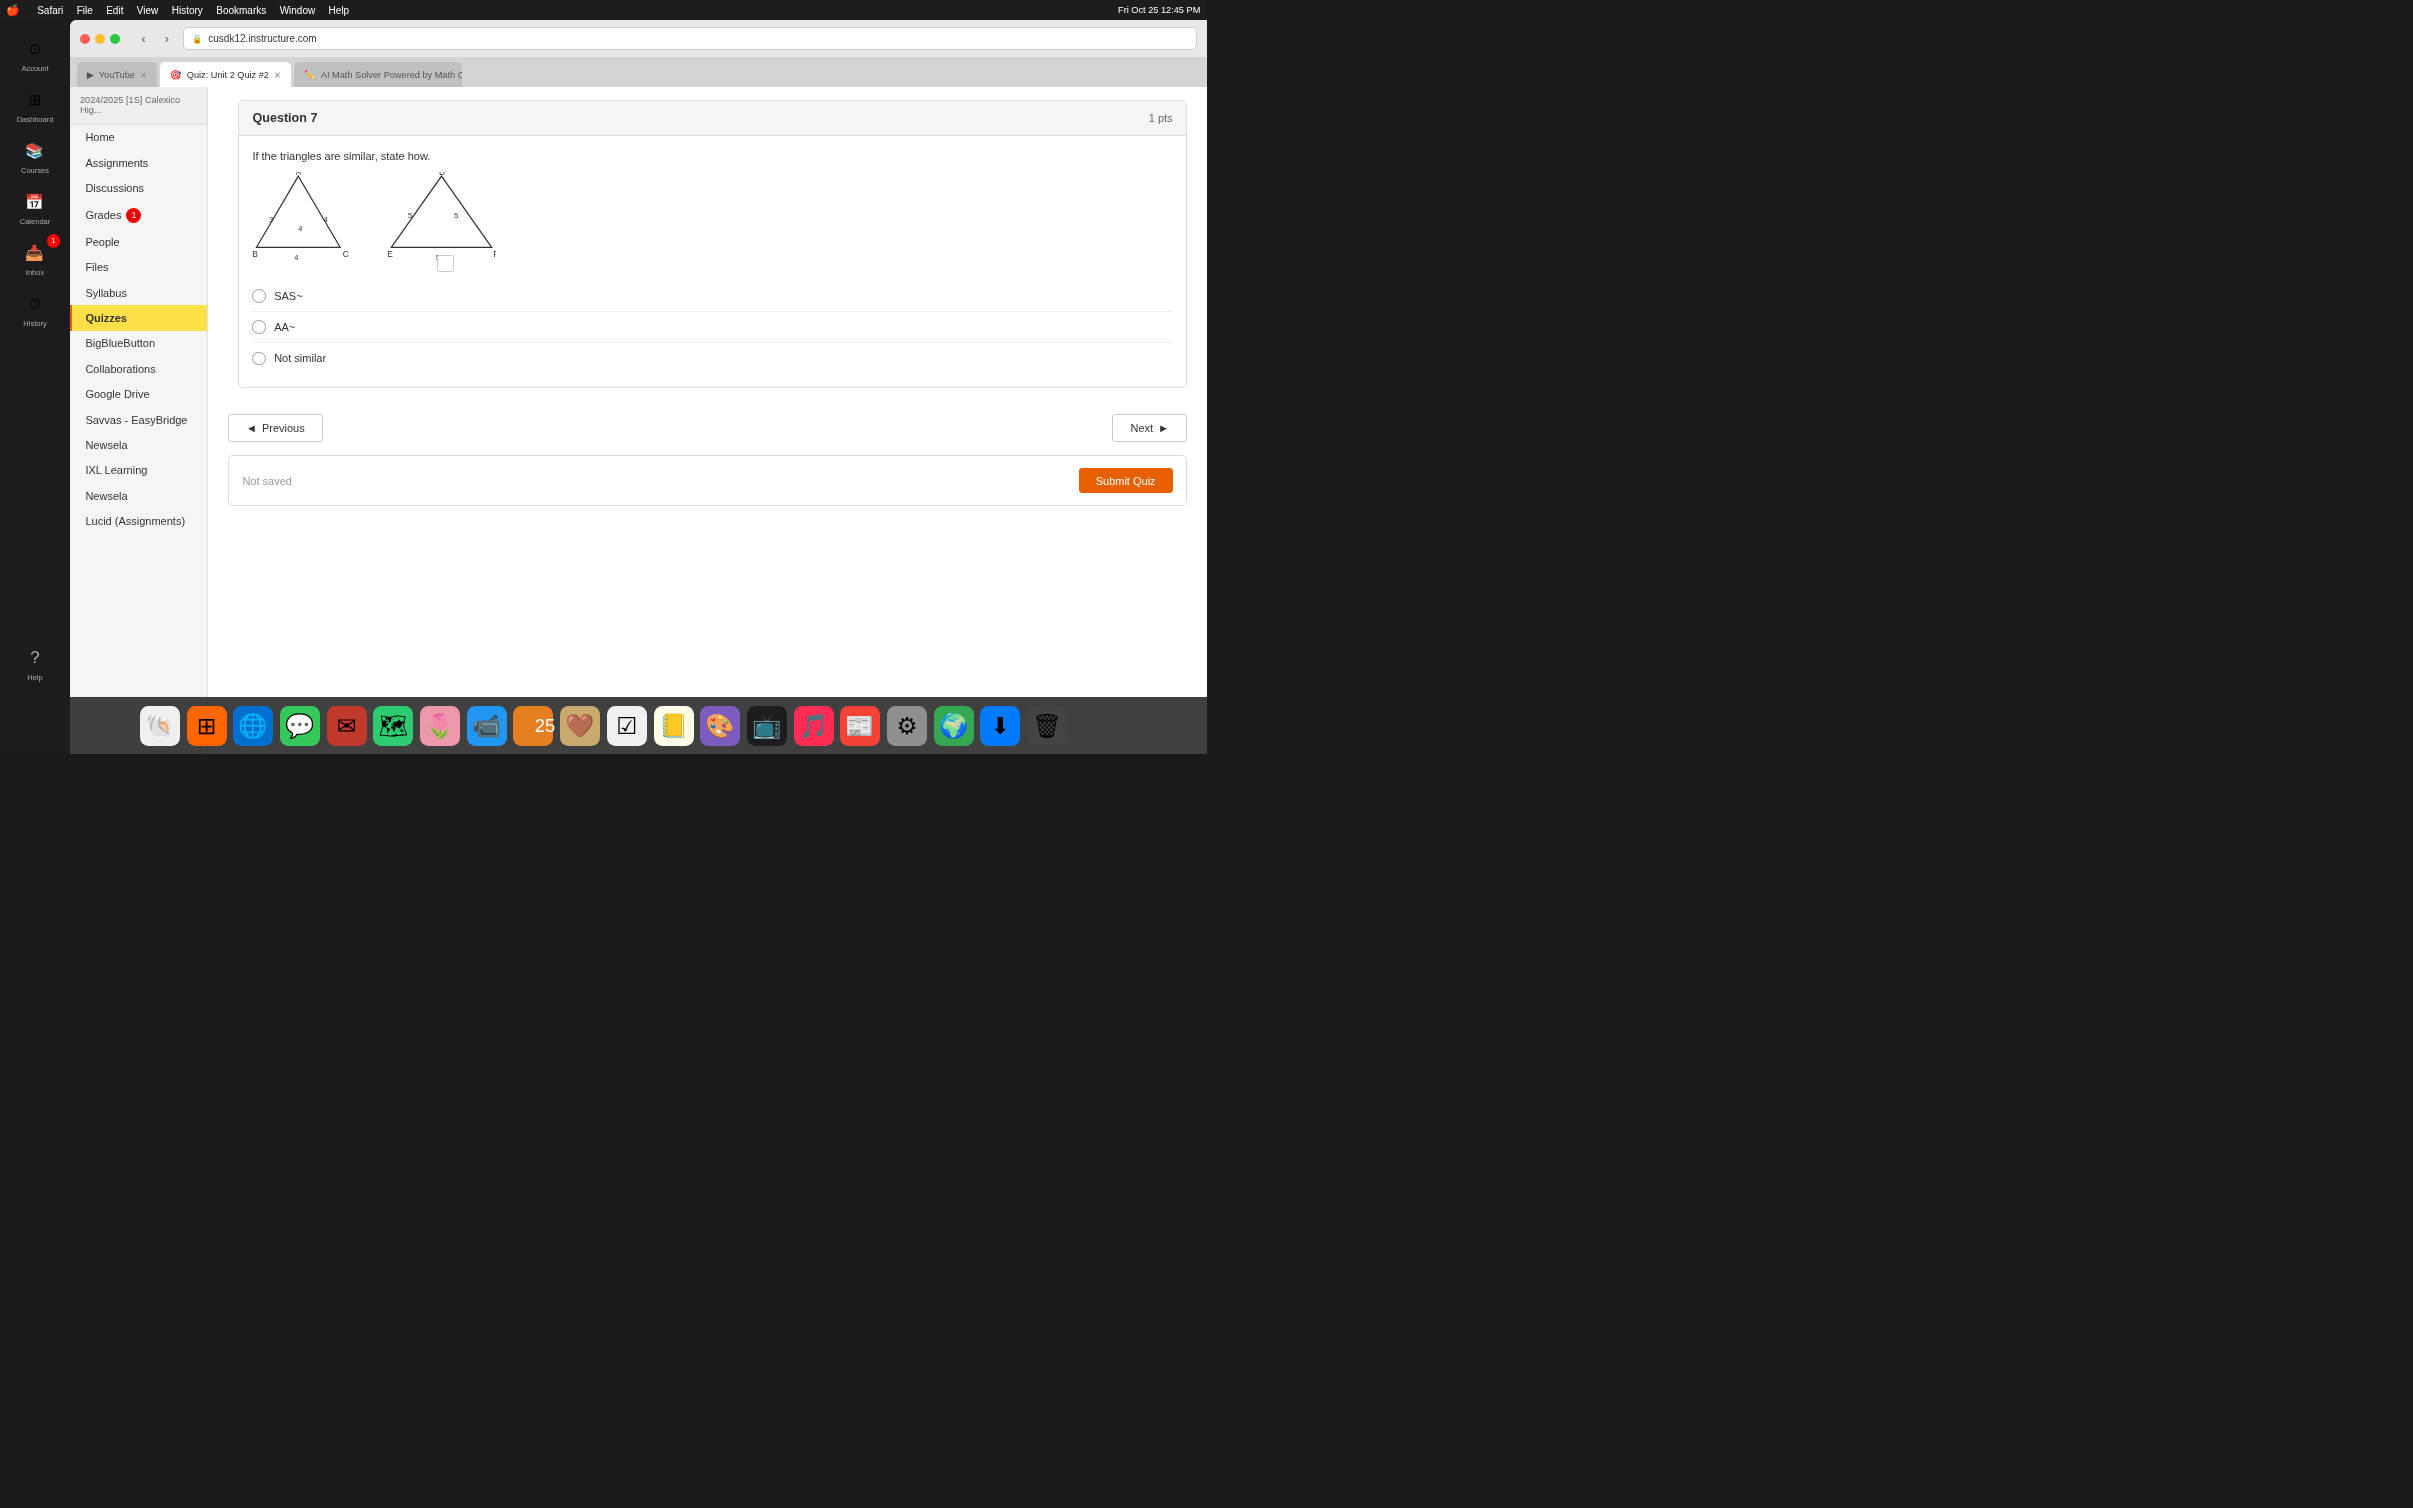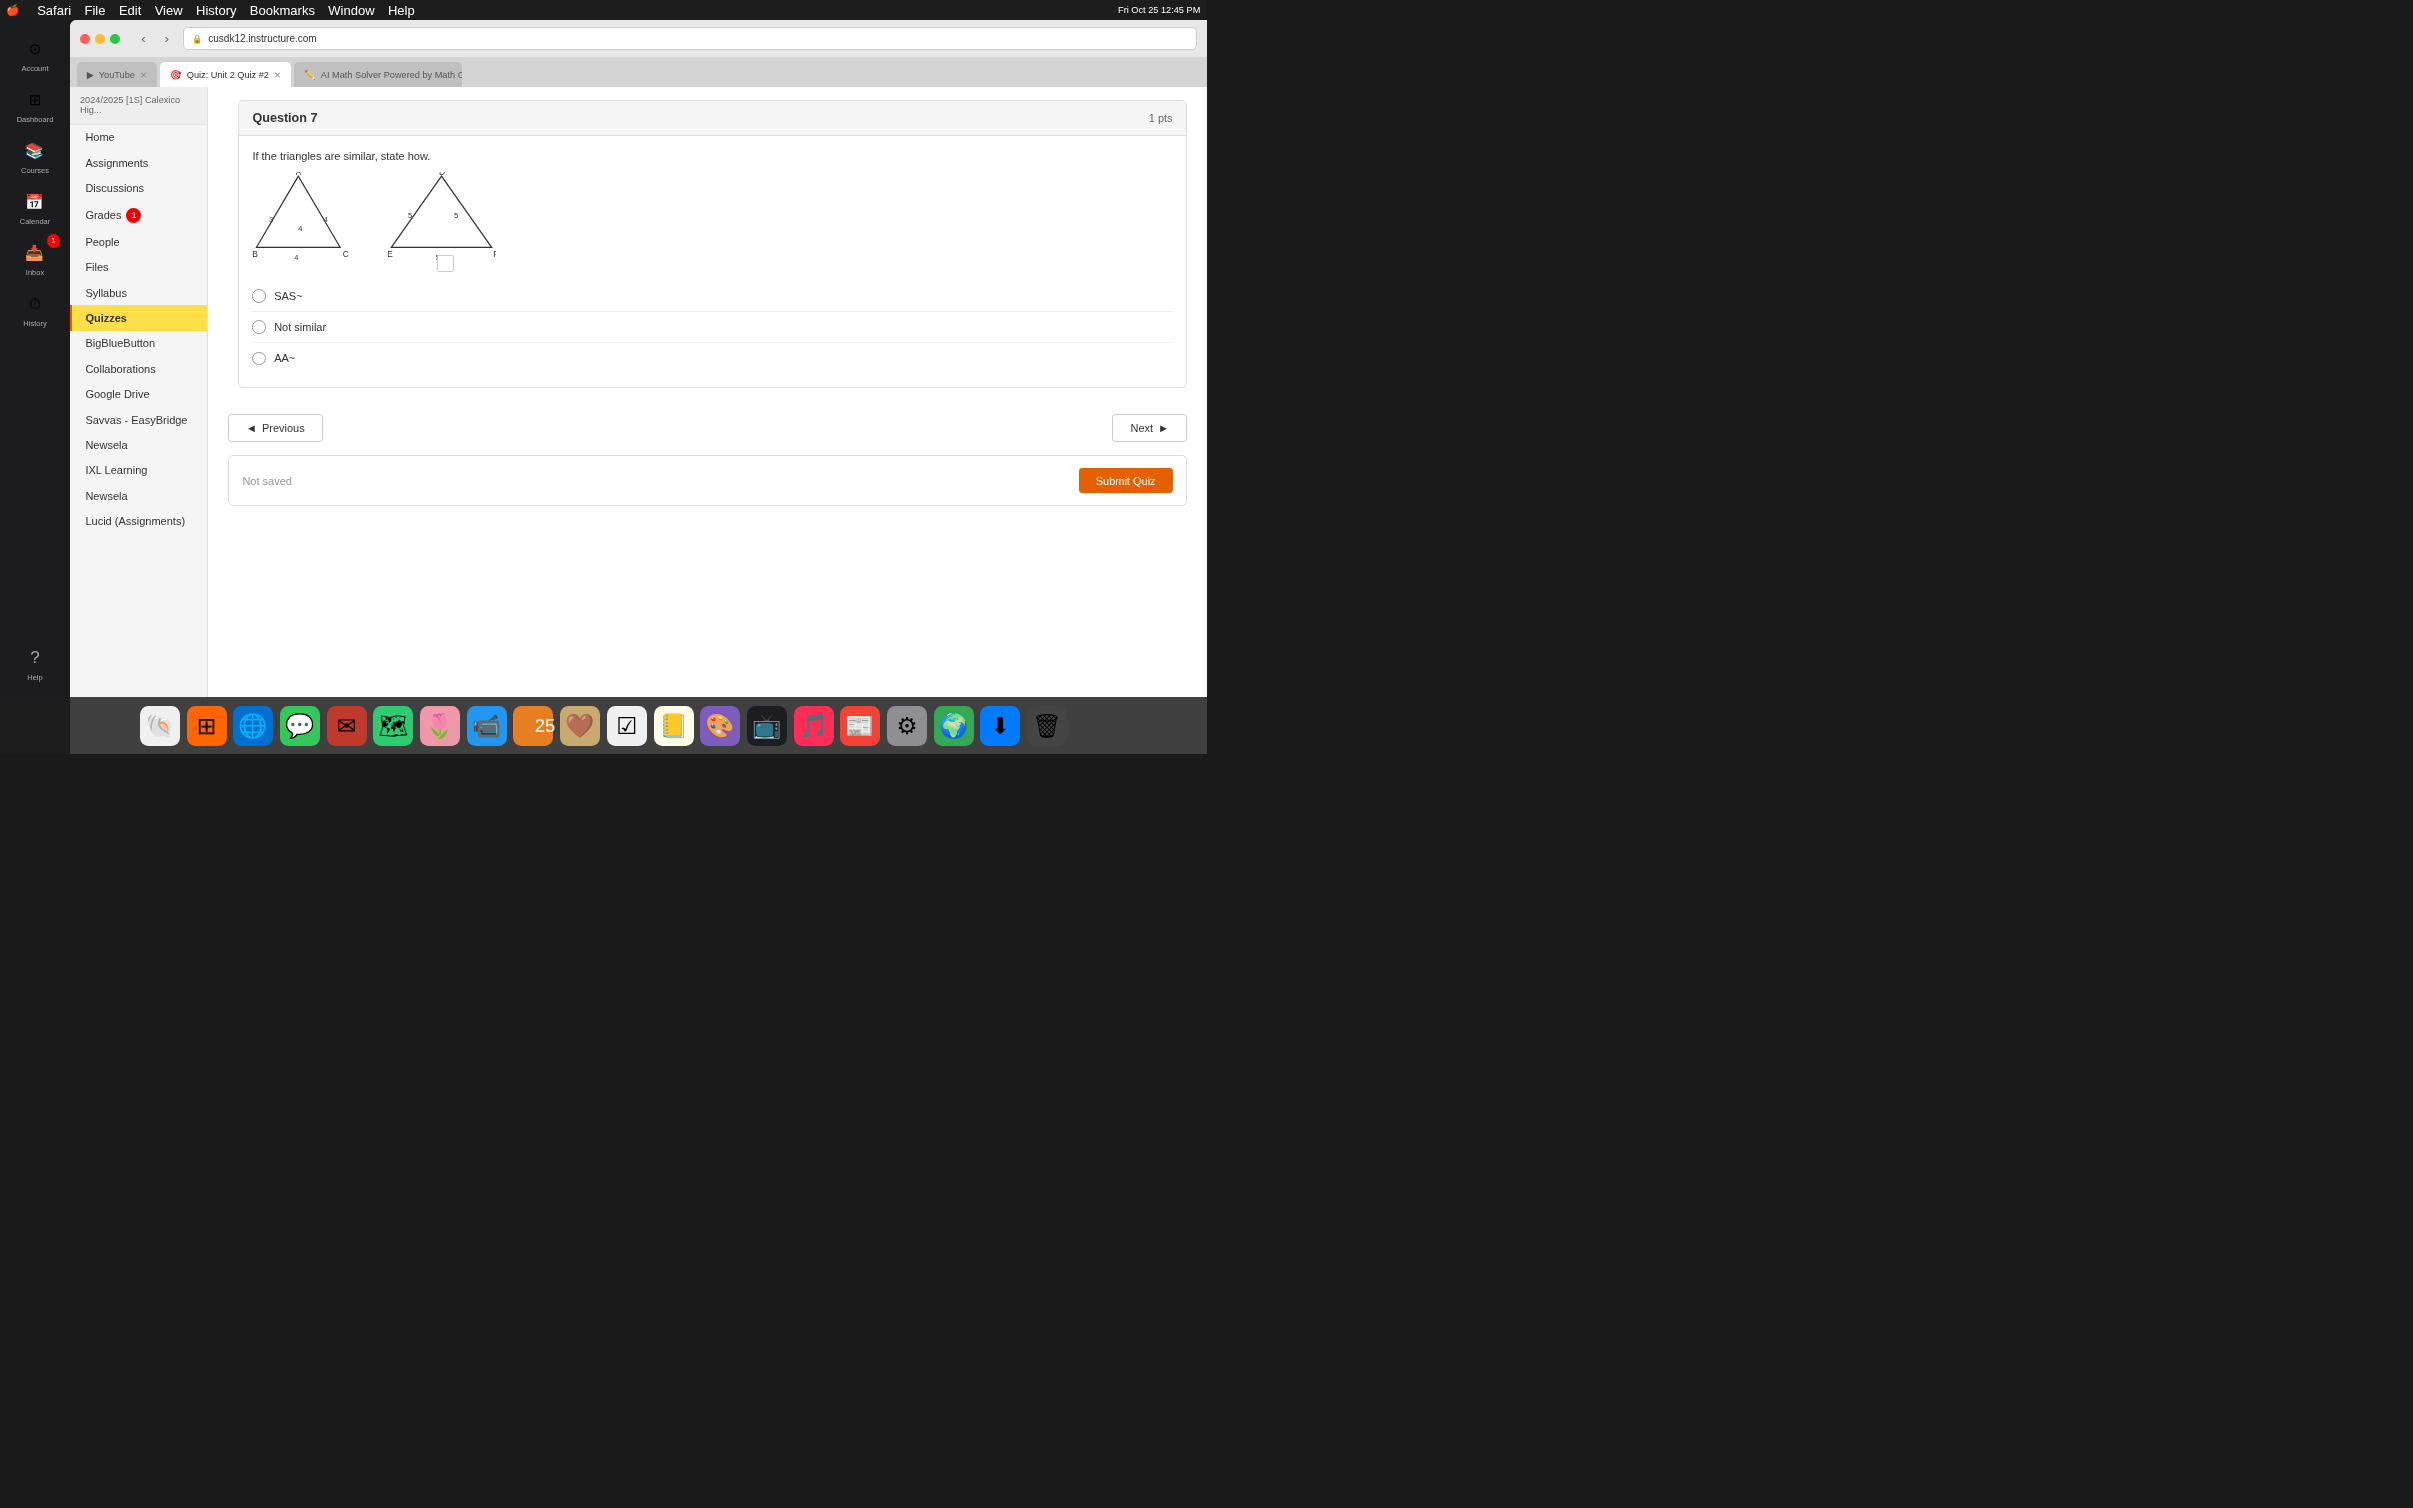--- a/index.html
+++ b/index.html
@@ -17,21 +17,21 @@
       height: 20px;
       background: rgba(30,30,30,0.95);
       display: flex;
       align-items: center;
       padding: 0 6.7px;
       gap: 13.4px;
       z-index: 101;
     }
     .mac-menubar-item {
       color: white;
-      font-size: 13px;
+      font-size: 10px;
       font-weight: 500;
     }
     .mac-menubar-apple {
       font-size: 11px;
       color: white;
       margin-right: 3.4px;
     }
     .mac-time {
       margin-left: auto;
       color: white;
@@ -583,25 +583,25 @@
               </svg>
             </div>
 
             <div>
               <div class="answer-choice" style="border-top:none;">
                 <div class="radio-circle"></div>
                 <span>SAS~</span>
               </div>
               <div class="answer-choice">
                 <div class="radio-circle"></div>
-                <span>Not similar</span>
+                <span>AA~</span>
               </div>
               <div class="answer-choice">
                 <div class="radio-circle"></div>
-                <span>AA~</span>
+                <span>Not similar</span>
               </div>
             </div>
           </div>
         </div>
       </div>
 
       <div class="quiz-nav">
         <button class="nav-quiz-btn">
           <span>◄</span>
           <span>Previous</span>

